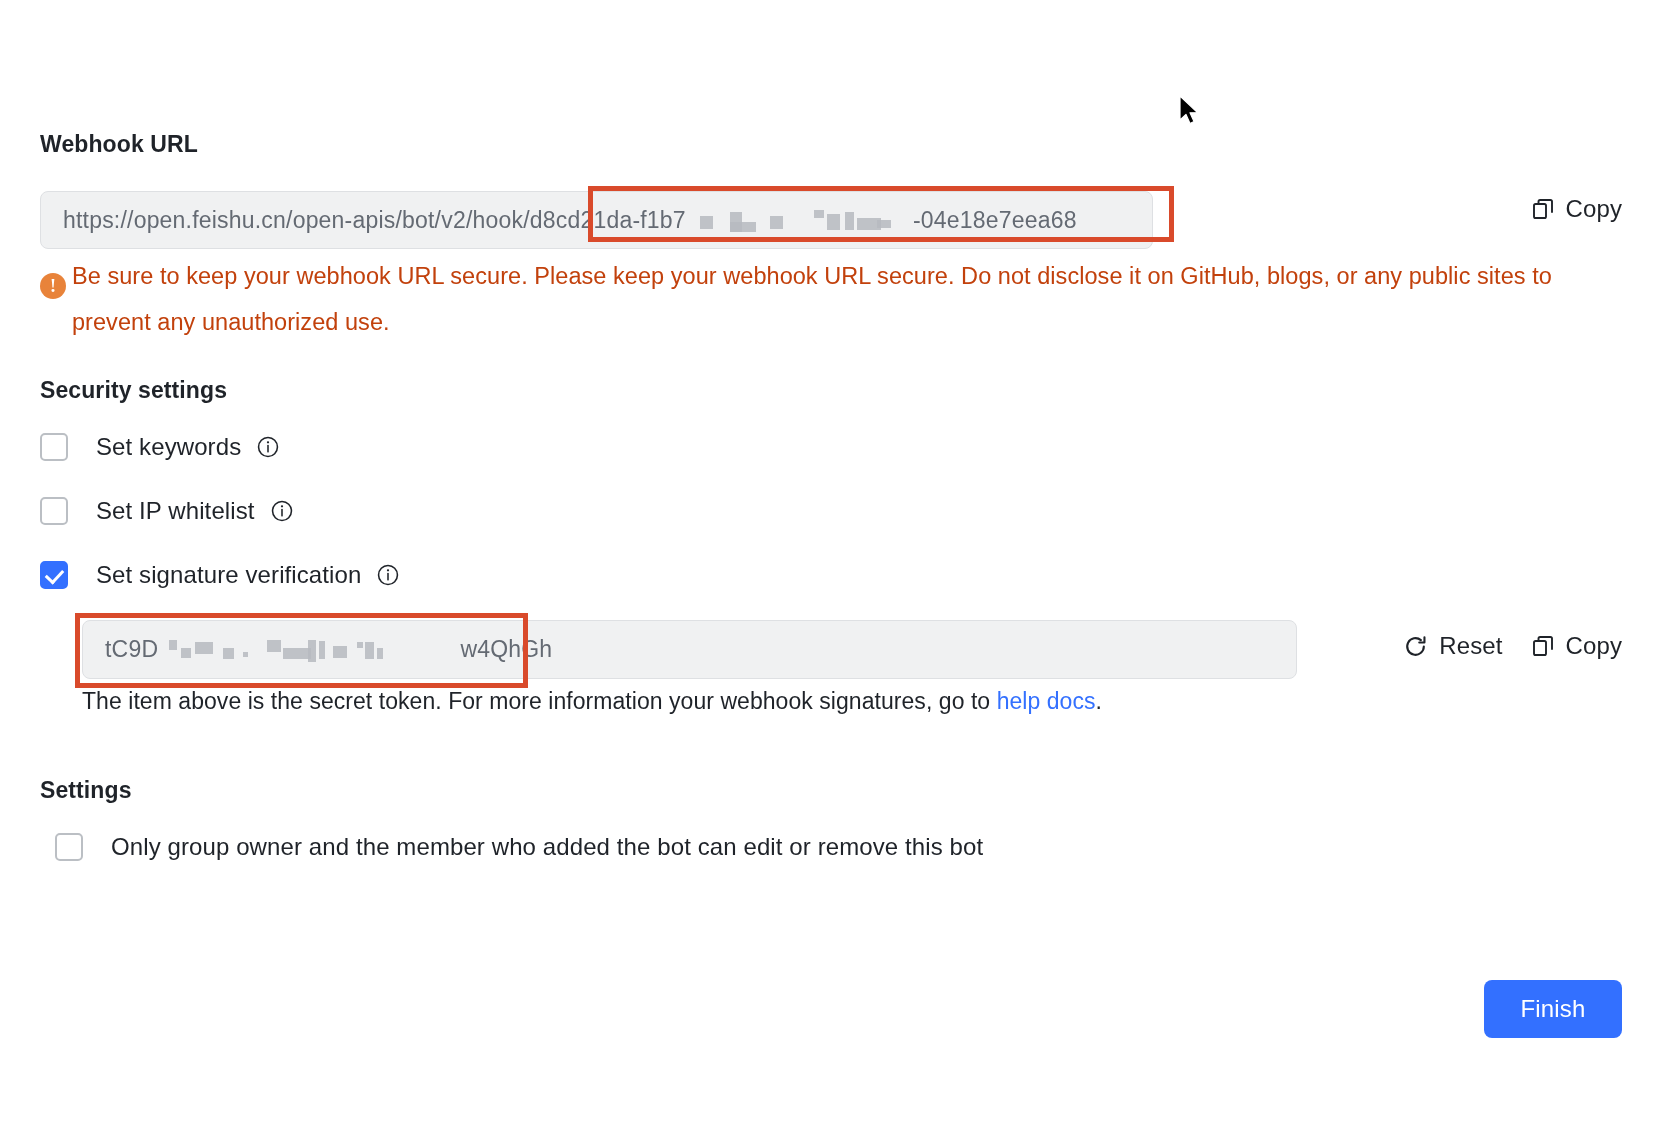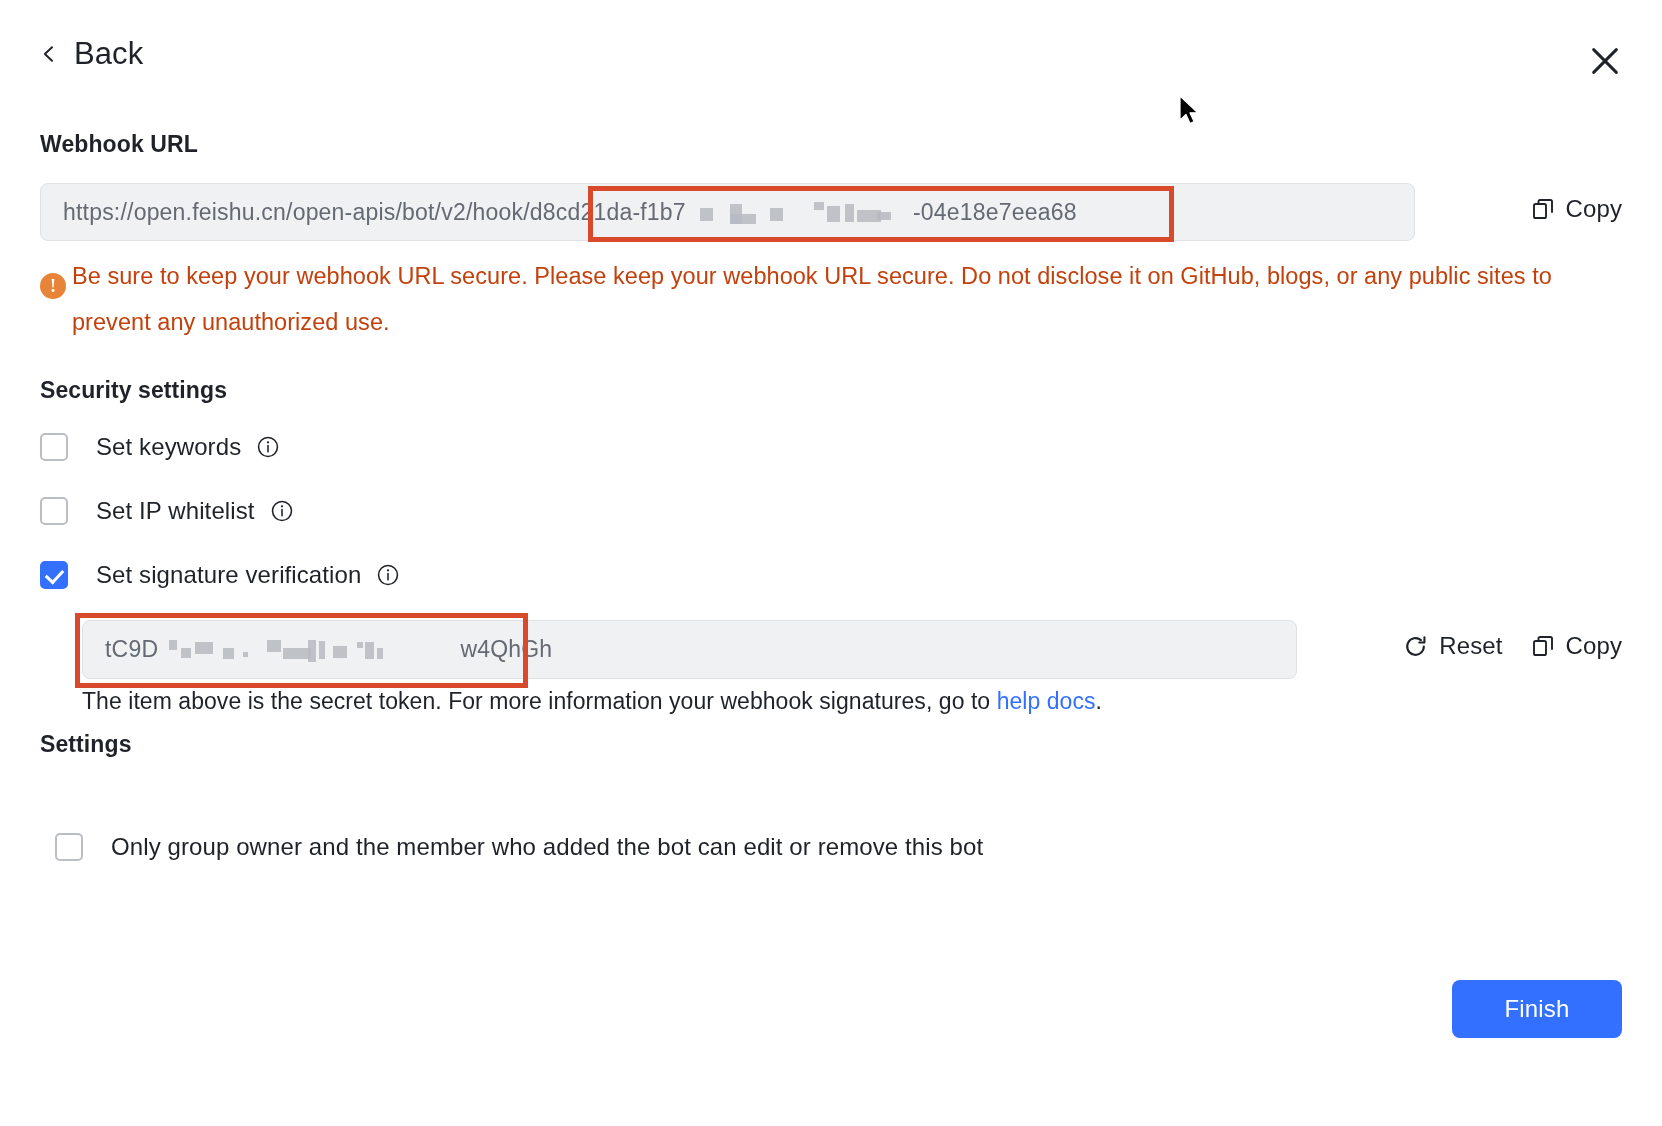--- a/index.html
+++ b/index.html
@@ -72,22 +72,22 @@
   .url-row {
     position: absolute;
     left: 40px;
     top: 183px;
     right: 40px;
     height: 60px;
   }
   .url-input {
     position: absolute;
     left: 0;
-    top: 0;
-    width: 1375px;
+    top: 8px;
+    width: 1113px;
     height: 58px;
     box-sizing: border-box;
     background: #f0f1f2;
     border: 1px solid #dee0e3;
     border-radius: 8px;
     display: flex;
     align-items: center;
     padding: 0 22px;
     overflow: hidden;
     white-space: nowrap;
@@ -282,21 +282,21 @@
   .token-help a {
     color: #3370ff;
     text-decoration: none;
   }
 
   
   .finish-btn {
     position: absolute;
     right: 40px;
     top: 980px;
-    width: 170px;
+    width: 138px;
     height: 58px;
     border-radius: 8px;
     background: #3370ff;
     color: #fff;
     font-size: 24px;
     border: none;
     cursor: pointer;
     font-family: "Liberation Sans", sans-serif;
     letter-spacing: .2px;
   }
@@ -310,33 +310,20 @@
     height: 32px;
     pointer-events: none;
     z-index: 20;
   }
 </style>
 </head>
 <body>
 
 <div class="page">
 
-  <div class="header">
-    <div class="back-btn">
-      <svg class="chevron-left" viewBox="0 0 24 24">
-        <path d="M16 3 L6.5 12 L16 21" fill="none" stroke="#1f2329" stroke-width="2.6" stroke-linecap="round" stroke-linejoin="round"></path>
-      </svg>
-      <span class="back-label">Back</span>
-    </div>
-    <div class="close-btn">
-      <svg viewBox="0 0 24 24" width="34" height="34">
-        <path d="M4 4 L20 20 M20 4 L4 20" fill="none" stroke="#1f2329" stroke-width="2.1" stroke-linecap="round"></path>
-      </svg>
-    </div>
-  </div>
 
   <div class="section-title" style="top:131px;">Webhook URL</div>
 
   <div class="url-row">
     <div class="url-input">
       <span class="url-text">
         <span class="plain">https://open.feishu.cn/open-apis/bot/v2/hook/d8cd21da-f1b7</span>
         <span class="redact" style="width:210px;">
           <span style="left:6px;  top:6px;  width:13px; height:13px;"></span>
           <span style="left:36px; top:2px;  width:12px; height:20px;"></span>
@@ -440,21 +427,21 @@
       </div>
     </div>
   </div>
 
   <div class="annot" id="annot-token"></div>
 
   <div class="token-help">
     <span>The item above is the secret token. For more information your webhook signatures, go to </span><a href="#">help docs</a><span>.</span>
   </div>
 
-  <div class="section-title" style="top:731px;">Settings</div>
+  <div class="section-title" style="top:777px;">Settings</div>
 
   <div class="chk-row" style="top:833px;margin-left:15px;">
     <span class="chk"></span>
     <span class="chk-label">Only group owner and the member who added the bot can edit or remove this bot</span>
   </div>
 
   <button class="finish-btn">Finish</button>
 
   <svg class="cursor" viewBox="0 0 22 32">
     <path d="M2 1 L2 25 L8 19.5 L12 28.5 L16 26.5 L12 17.8 L19.5 17.5 Z" fill="#000" stroke="#fff" stroke-width="1.2" stroke-linejoin="round"></path>

